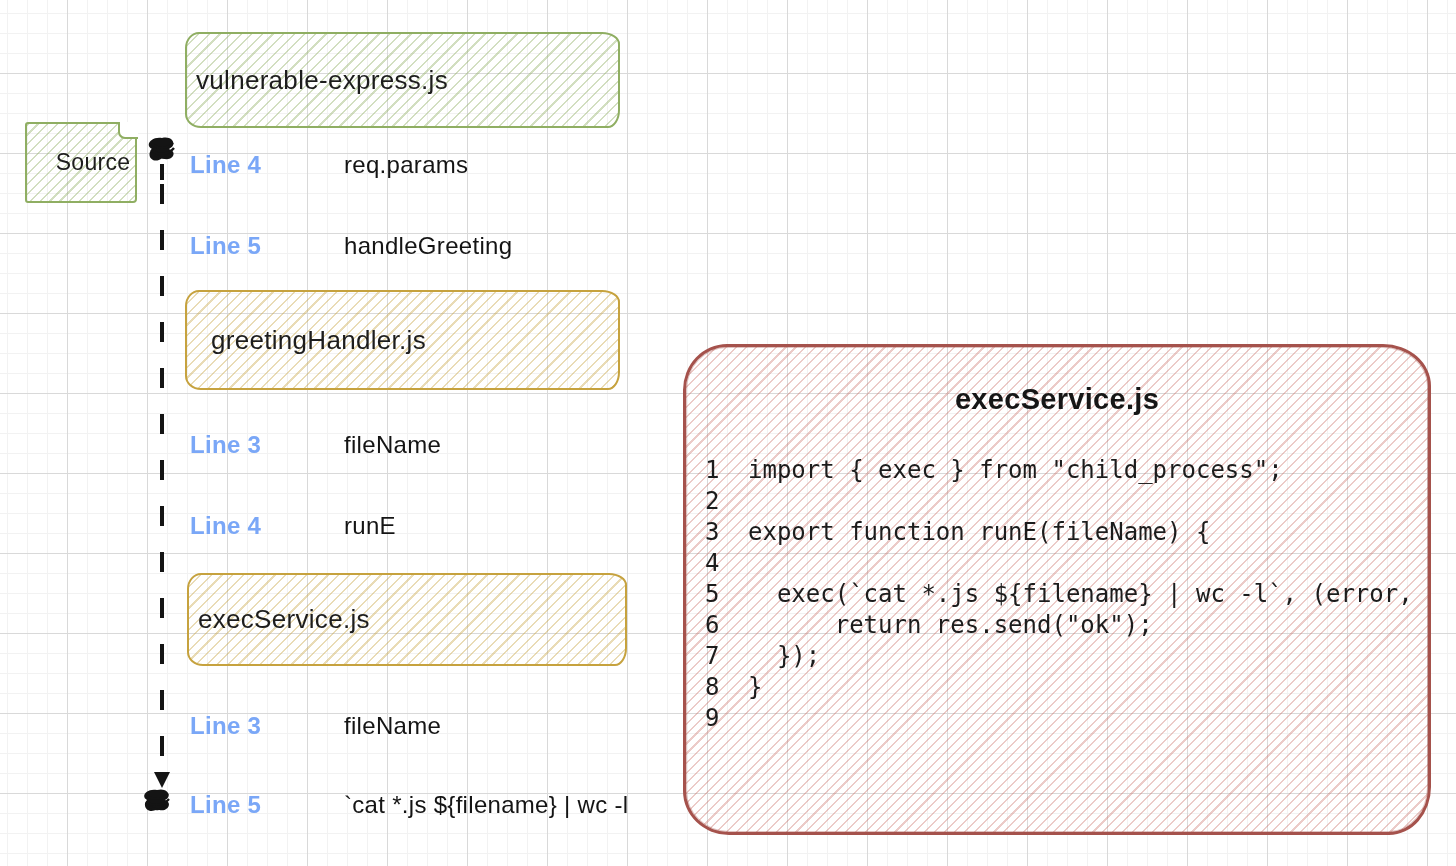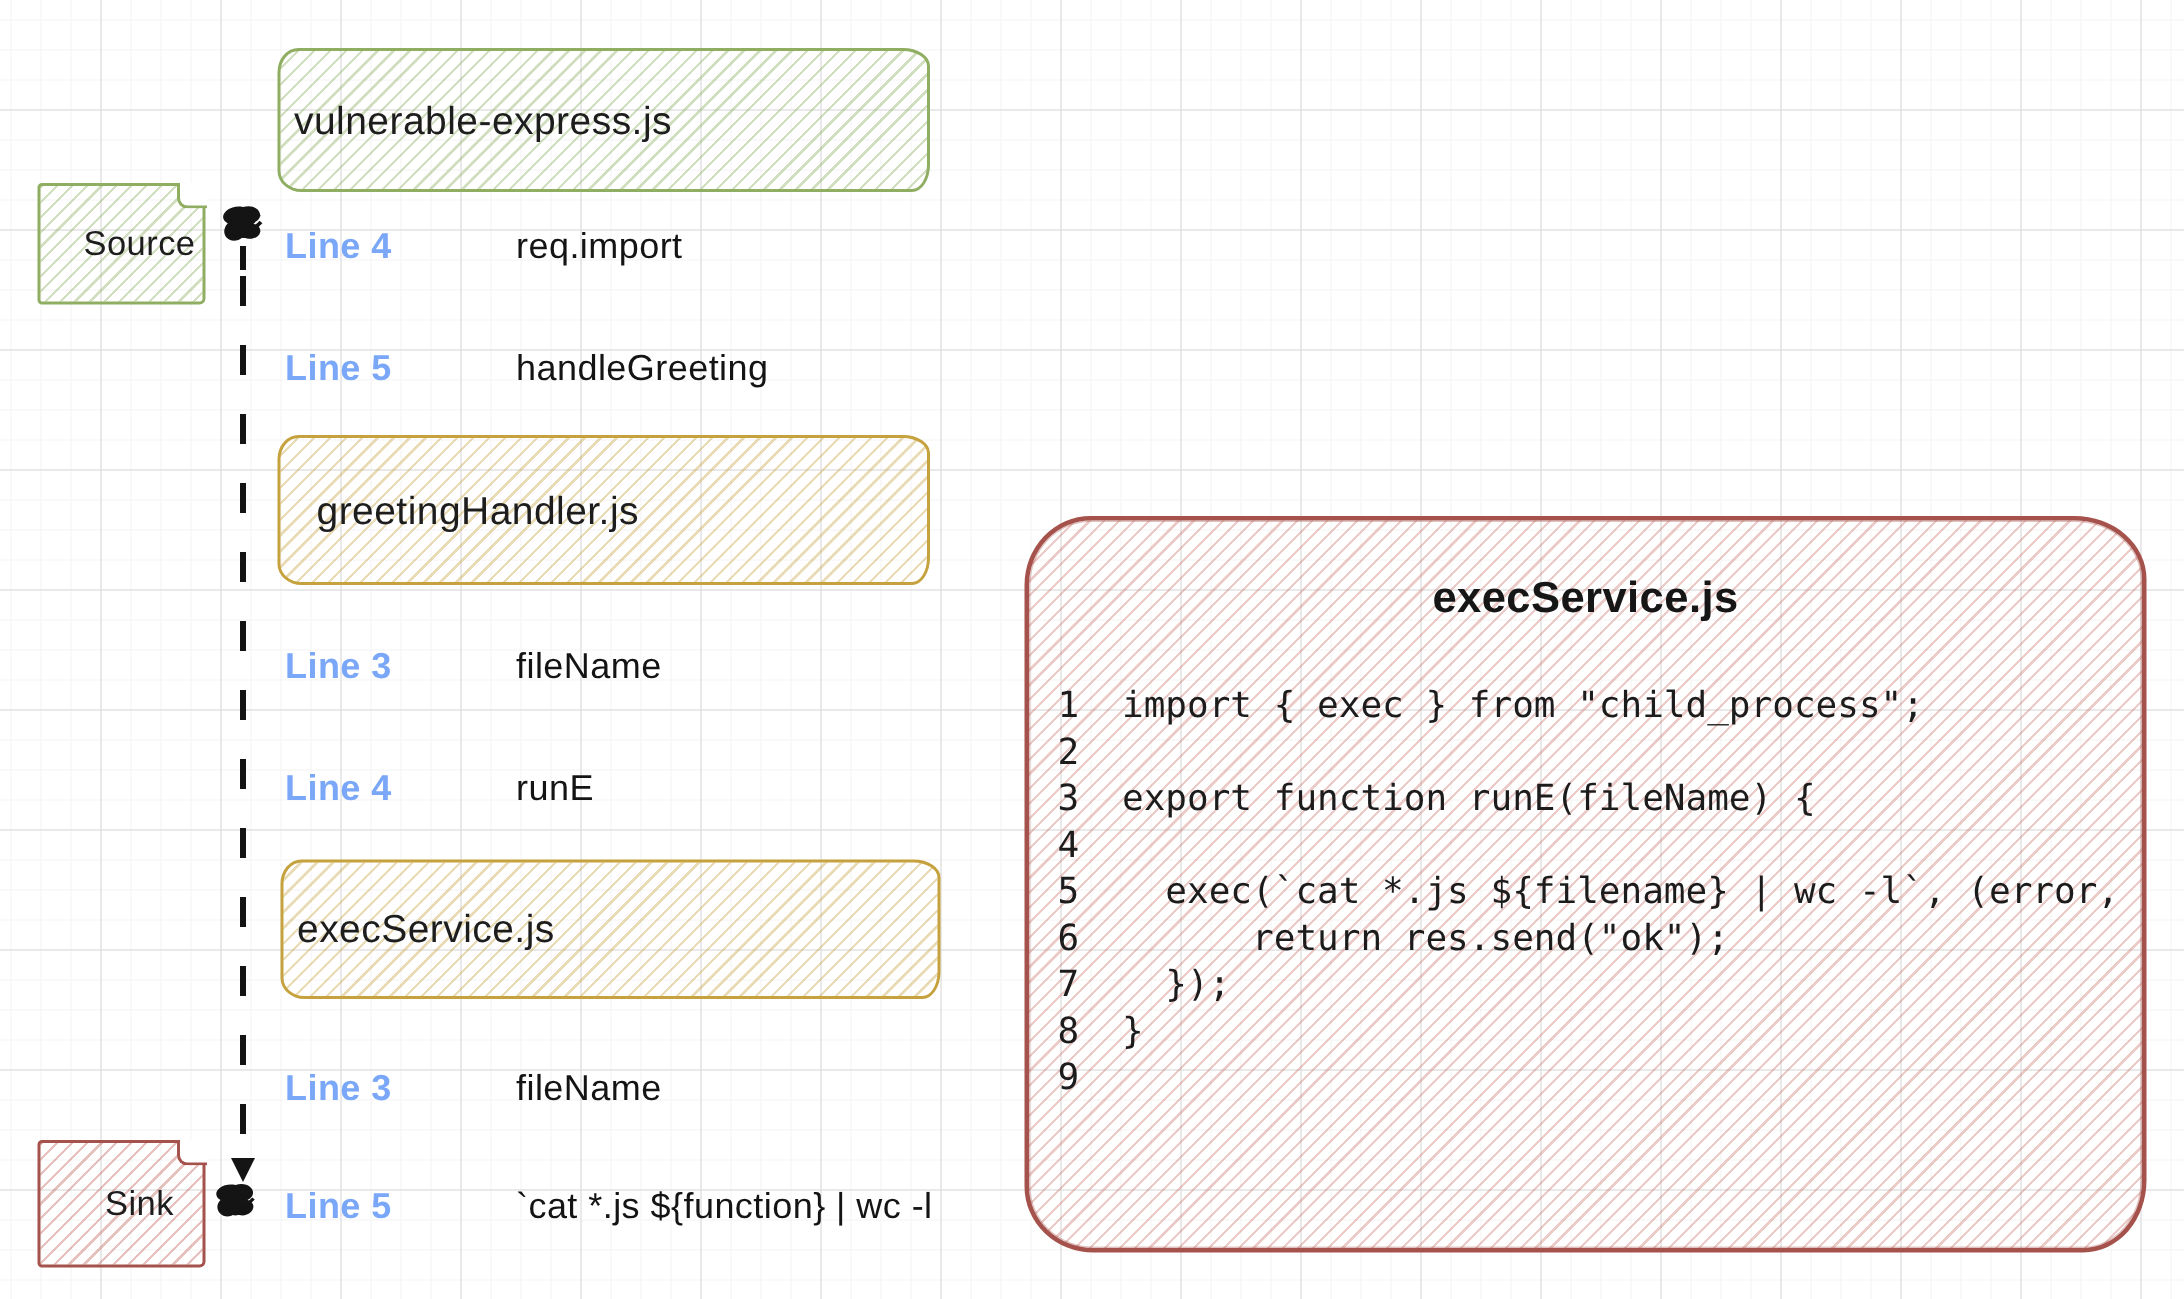--- a/index.html
+++ b/index.html
@@ -127,60 +127,56 @@
     <span>greetingHandler.js</span>
   </div>
   <div class="file-box yellow box-exec hand">
     <span>execService.js</span>
   </div>
 
   <div class="note green note-source hand">
     <span class="fold"></span>
     <span>Source</span>
   </div>
-  <div class="note red note-sink hand">
-    <span class="fold"></span>
-    <span>Sink</span>
-  </div>
 
   <svg class="marker-blob blob-start" viewBox="0 0 32 32">
     <path fill="#141414" d="M16 2 C27 -1 32 10 22 13 C33 15 26 27 16 22 C8 29 -1 20 6 13 C-2 9 6 0 16 2 Z M8 10 C14 6 22 6 25 11 C20 18 10 18 8 10 Z"></path>
     <path fill="none" stroke="#141414" stroke-width="2.4" d="M6 8 C14 14 22 12 27 7 M5 14 C13 20 23 18 28 12 M9 19 C15 23 21 22 25 18"></path>
   </svg>
   <div class="flow-stem"></div>
   <div class="flow-line"></div>
   <div class="arrow-head"></div>
   <svg class="marker-blob blob-end" viewBox="0 0 32 30">
     <path fill="#141414" d="M15 2 C25 -1 31 8 23 12 C32 15 24 26 15 21 C7 27 -1 18 5 12 C-2 8 5 0 15 2 Z M7 9 C13 5 21 5 24 10 C19 17 9 16 7 9 Z"></path>
     <path fill="none" stroke="#141414" stroke-width="2.2" d="M5 8 C13 13 21 11 26 6 M4 14 C12 19 22 17 27 11 M8 19 C14 23 20 21 24 17"></path>
   </svg>
 
   <div class="trace-row row-1 hand">
     <span class="line-ref">Line 4</span>
-    <span class="symbol">req.import</span>
+    <span class="symbol">req.params</span>
   </div>
   <div class="trace-row row-2 hand">
     <span class="line-ref">Line 5</span>
     <span class="symbol">handleGreeting</span>
   </div>
   <div class="trace-row row-3 hand">
     <span class="line-ref">Line 3</span>
     <span class="symbol">fileName</span>
   </div>
   <div class="trace-row row-4 hand">
     <span class="line-ref">Line 4</span>
     <span class="symbol">runE</span>
   </div>
   <div class="trace-row row-5 hand">
     <span class="line-ref">Line 3</span>
     <span class="symbol">fileName</span>
   </div>
   <div class="trace-row row-6 hand">
     <span class="line-ref">Line 5</span>
-    <span class="symbol">`cat *.js ${function} | wc -l</span>
+    <span class="symbol">`cat *.js ${filename} | wc -l</span>
   </div>
 
   <div class="code-panel">
     <div class="code-title hand">execService.js</div>
     <div class="code-lines">
       <div class="code-line">
         <span class="line-number">1</span>
         <span class="code-text">import { exec } from "child_process";</span>
       </div>
       <div class="code-line">

